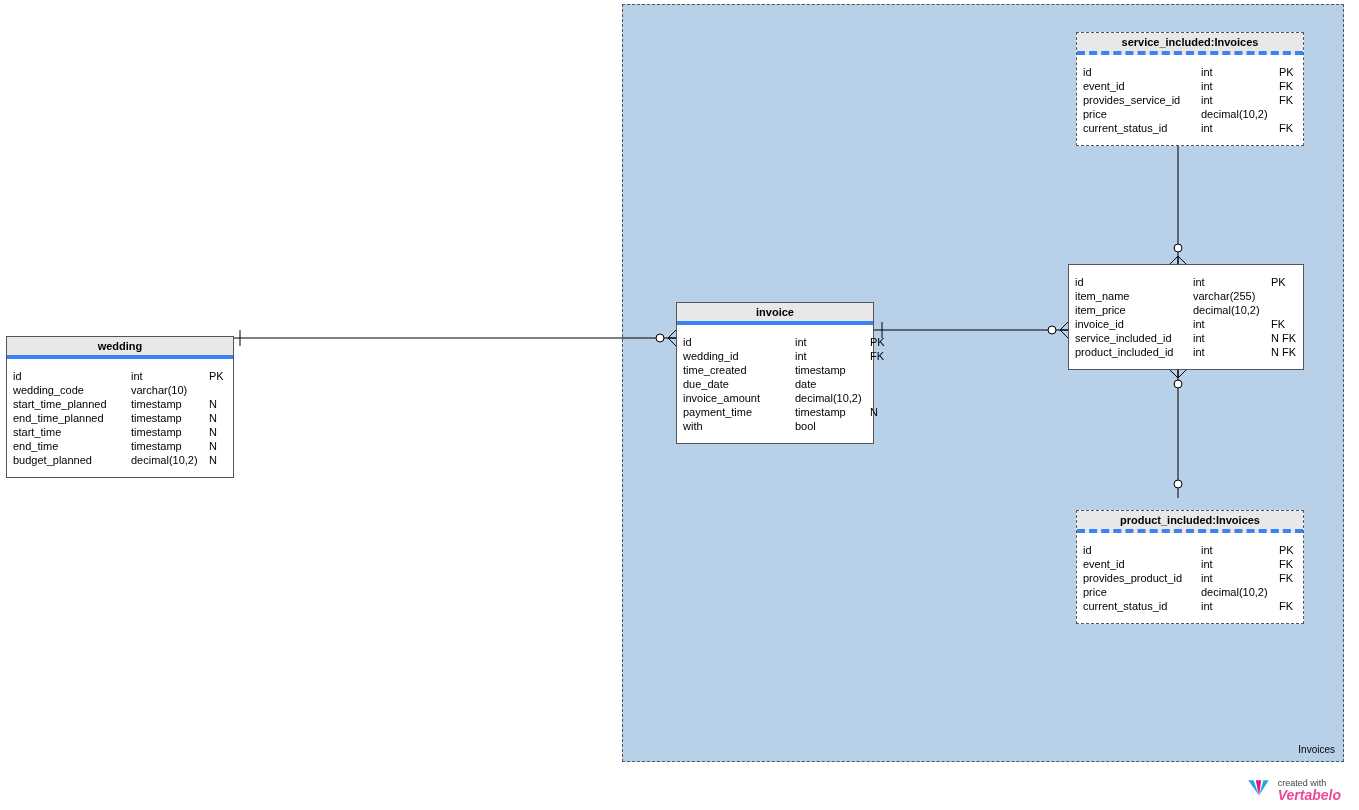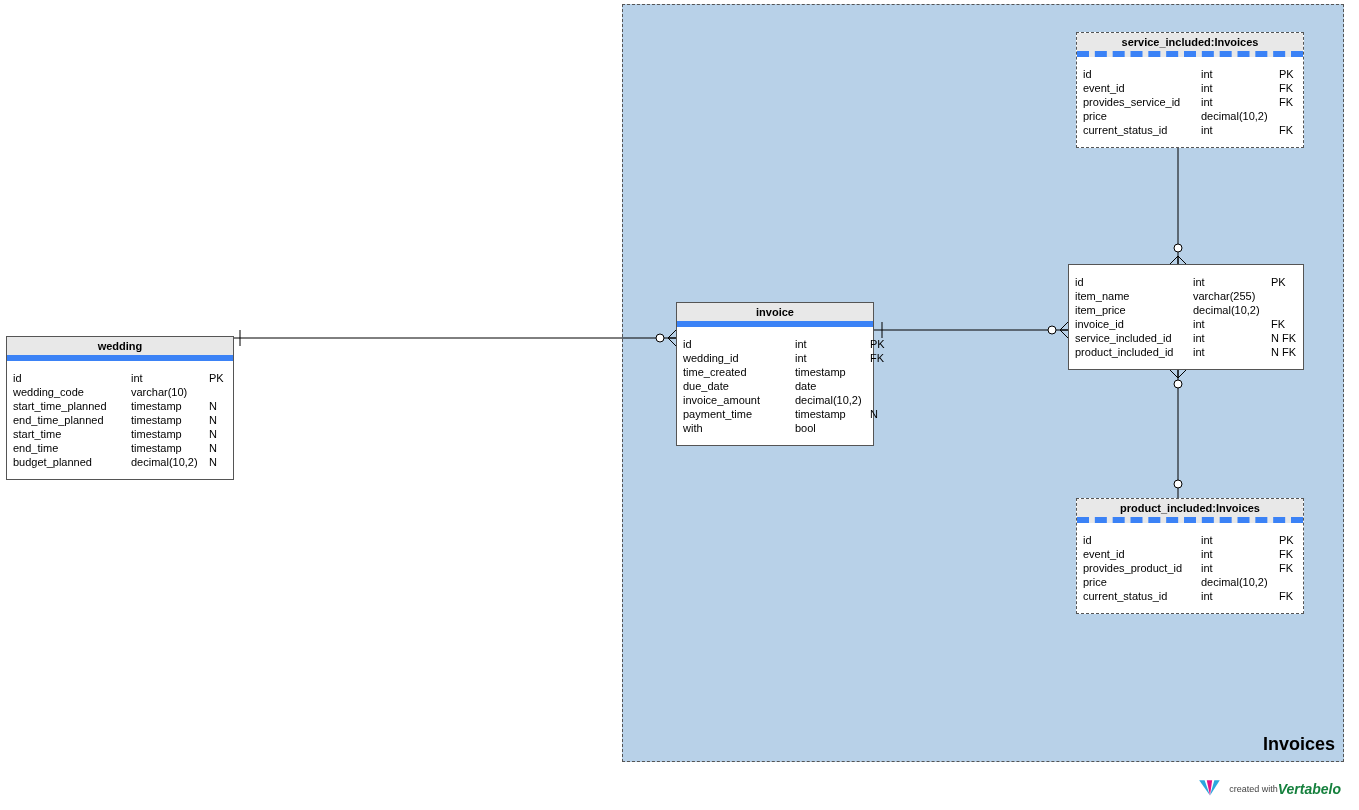--- a/index.html
+++ b/index.html
@@ -1,34 +1,34 @@
 <!DOCTYPE html>
 <html><head>
 <meta charset="utf-8">
 <style>
   html,body{margin:0;padding:0;width:1359px;height:810px;background:#fff;font-family:Arial,Helvetica,sans-serif;font-size:11px;color:#000;position:relative;overflow:hidden}
   .region{position:absolute;border:1px dashed #555;background:#b8d1e8}
-  .region-label{position:absolute;right:8px;bottom:6px;font-weight:bold;font-size:18px}
+  .region-label{position:absolute;right:8px;bottom:6px;font-weight:normal;font-size:10px}
   .entity{position:absolute;background:#fff;border:1px solid #555}
   .entity.dashed{border-style:dashed}
-  .entity-title{background:#e8e8e8;border-bottom:6px solid #3b82f6;text-align:center;font-weight:bold;padding:3px 0}
+  .entity-title{background:#e8e8e8;border-bottom:4px solid #3b82f6;text-align:center;font-weight:bold;padding:3px 0}
   .entity.dashed .entity-title{border-bottom-style:dashed}
   .entity-body{padding:10px 6px}
   .entity-row{display:flex;line-height:14px}
   .col-name{flex:0 0 112px}
   .col-type{flex:0 0 75px}
   .col-key{flex:0 0 28px;white-space:nowrap}
   .wide .col-name{flex:0 0 118px}
   .wide .col-type{flex:0 0 78px}
   svg.lines{position:absolute;left:0;top:0;width:1359px;height:810px;pointer-events:none}
   .logo{position:absolute;right:18px;bottom:8px;display:flex;align-items:center;gap:6px}
   .logo svg{width:26px;height:26px}
-  .logo .txt{display:flex;flex-direction:row;line-height:12px}
+  .logo .txt{display:flex;flex-direction:column;line-height:12px}
   .logo .txt .small{font-size:9px;color:#444}
-  .logo .txt .big{font-size:14px;font-weight:bold;font-style:italic;color:#15803d}
+  .logo .txt .big{font-size:14px;font-weight:bold;font-style:italic;color:#ec4899}
 </style>
 </head>
 <body>
 
 <div class="region" style="left:622px;top:4px;width:720px;height:756px">
   <div class="region-label">Invoices</div>
 </div>
 
 <svg class="lines">
 
@@ -214,21 +214,21 @@
         <span class="col-key">N FK</span>
       </div>
       <div class="entity-row">
         <span class="col-name">product_included_id</span>
         <span class="col-type">int</span>
         <span class="col-key">N FK</span>
       </div>
     </div>
 </div>
 
-<div class="entity dashed wide" style="left:1076px;top:498px;width:226px">
+<div class="entity dashed wide" style="left:1076px;top:510px;width:226px">
   <div class="entity-title">product_included:Invoices</div>
   <div class="entity-body">
       <div class="entity-row">
         <span class="col-name">id</span>
         <span class="col-type">int</span>
         <span class="col-key">PK</span>
       </div>
       <div class="entity-row">
         <span class="col-name">event_id</span>
         <span class="col-type">int</span>

